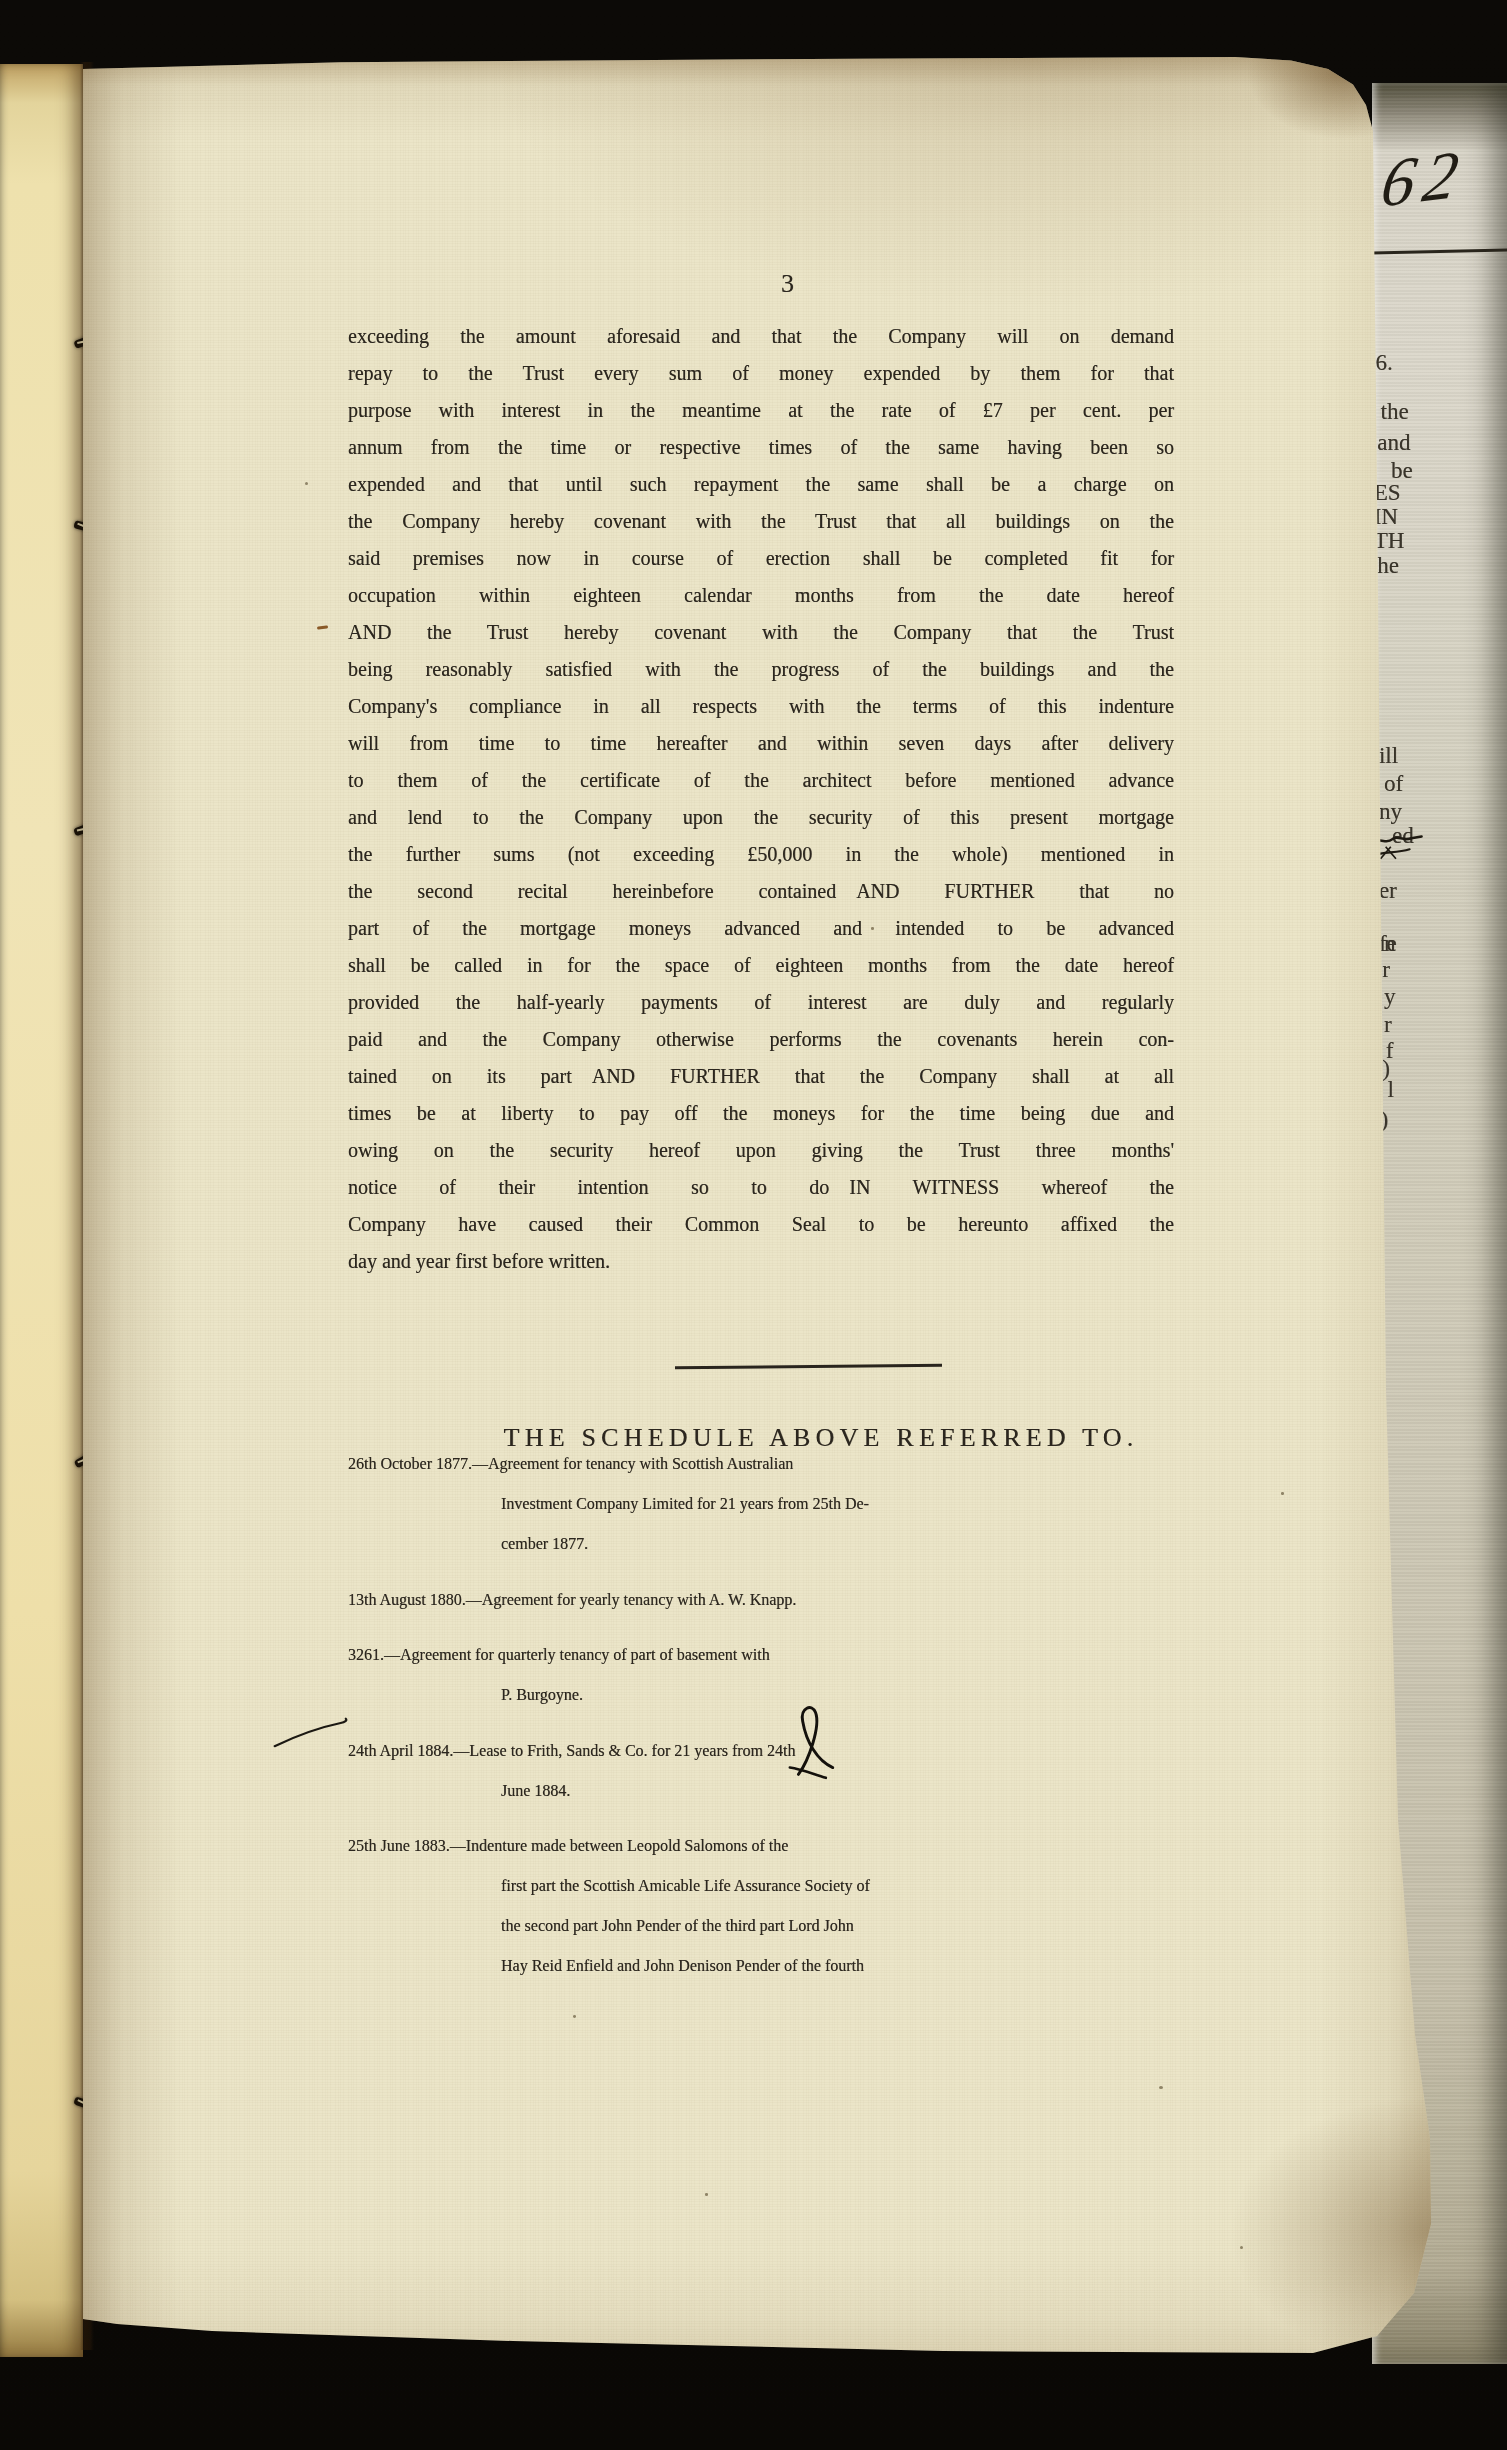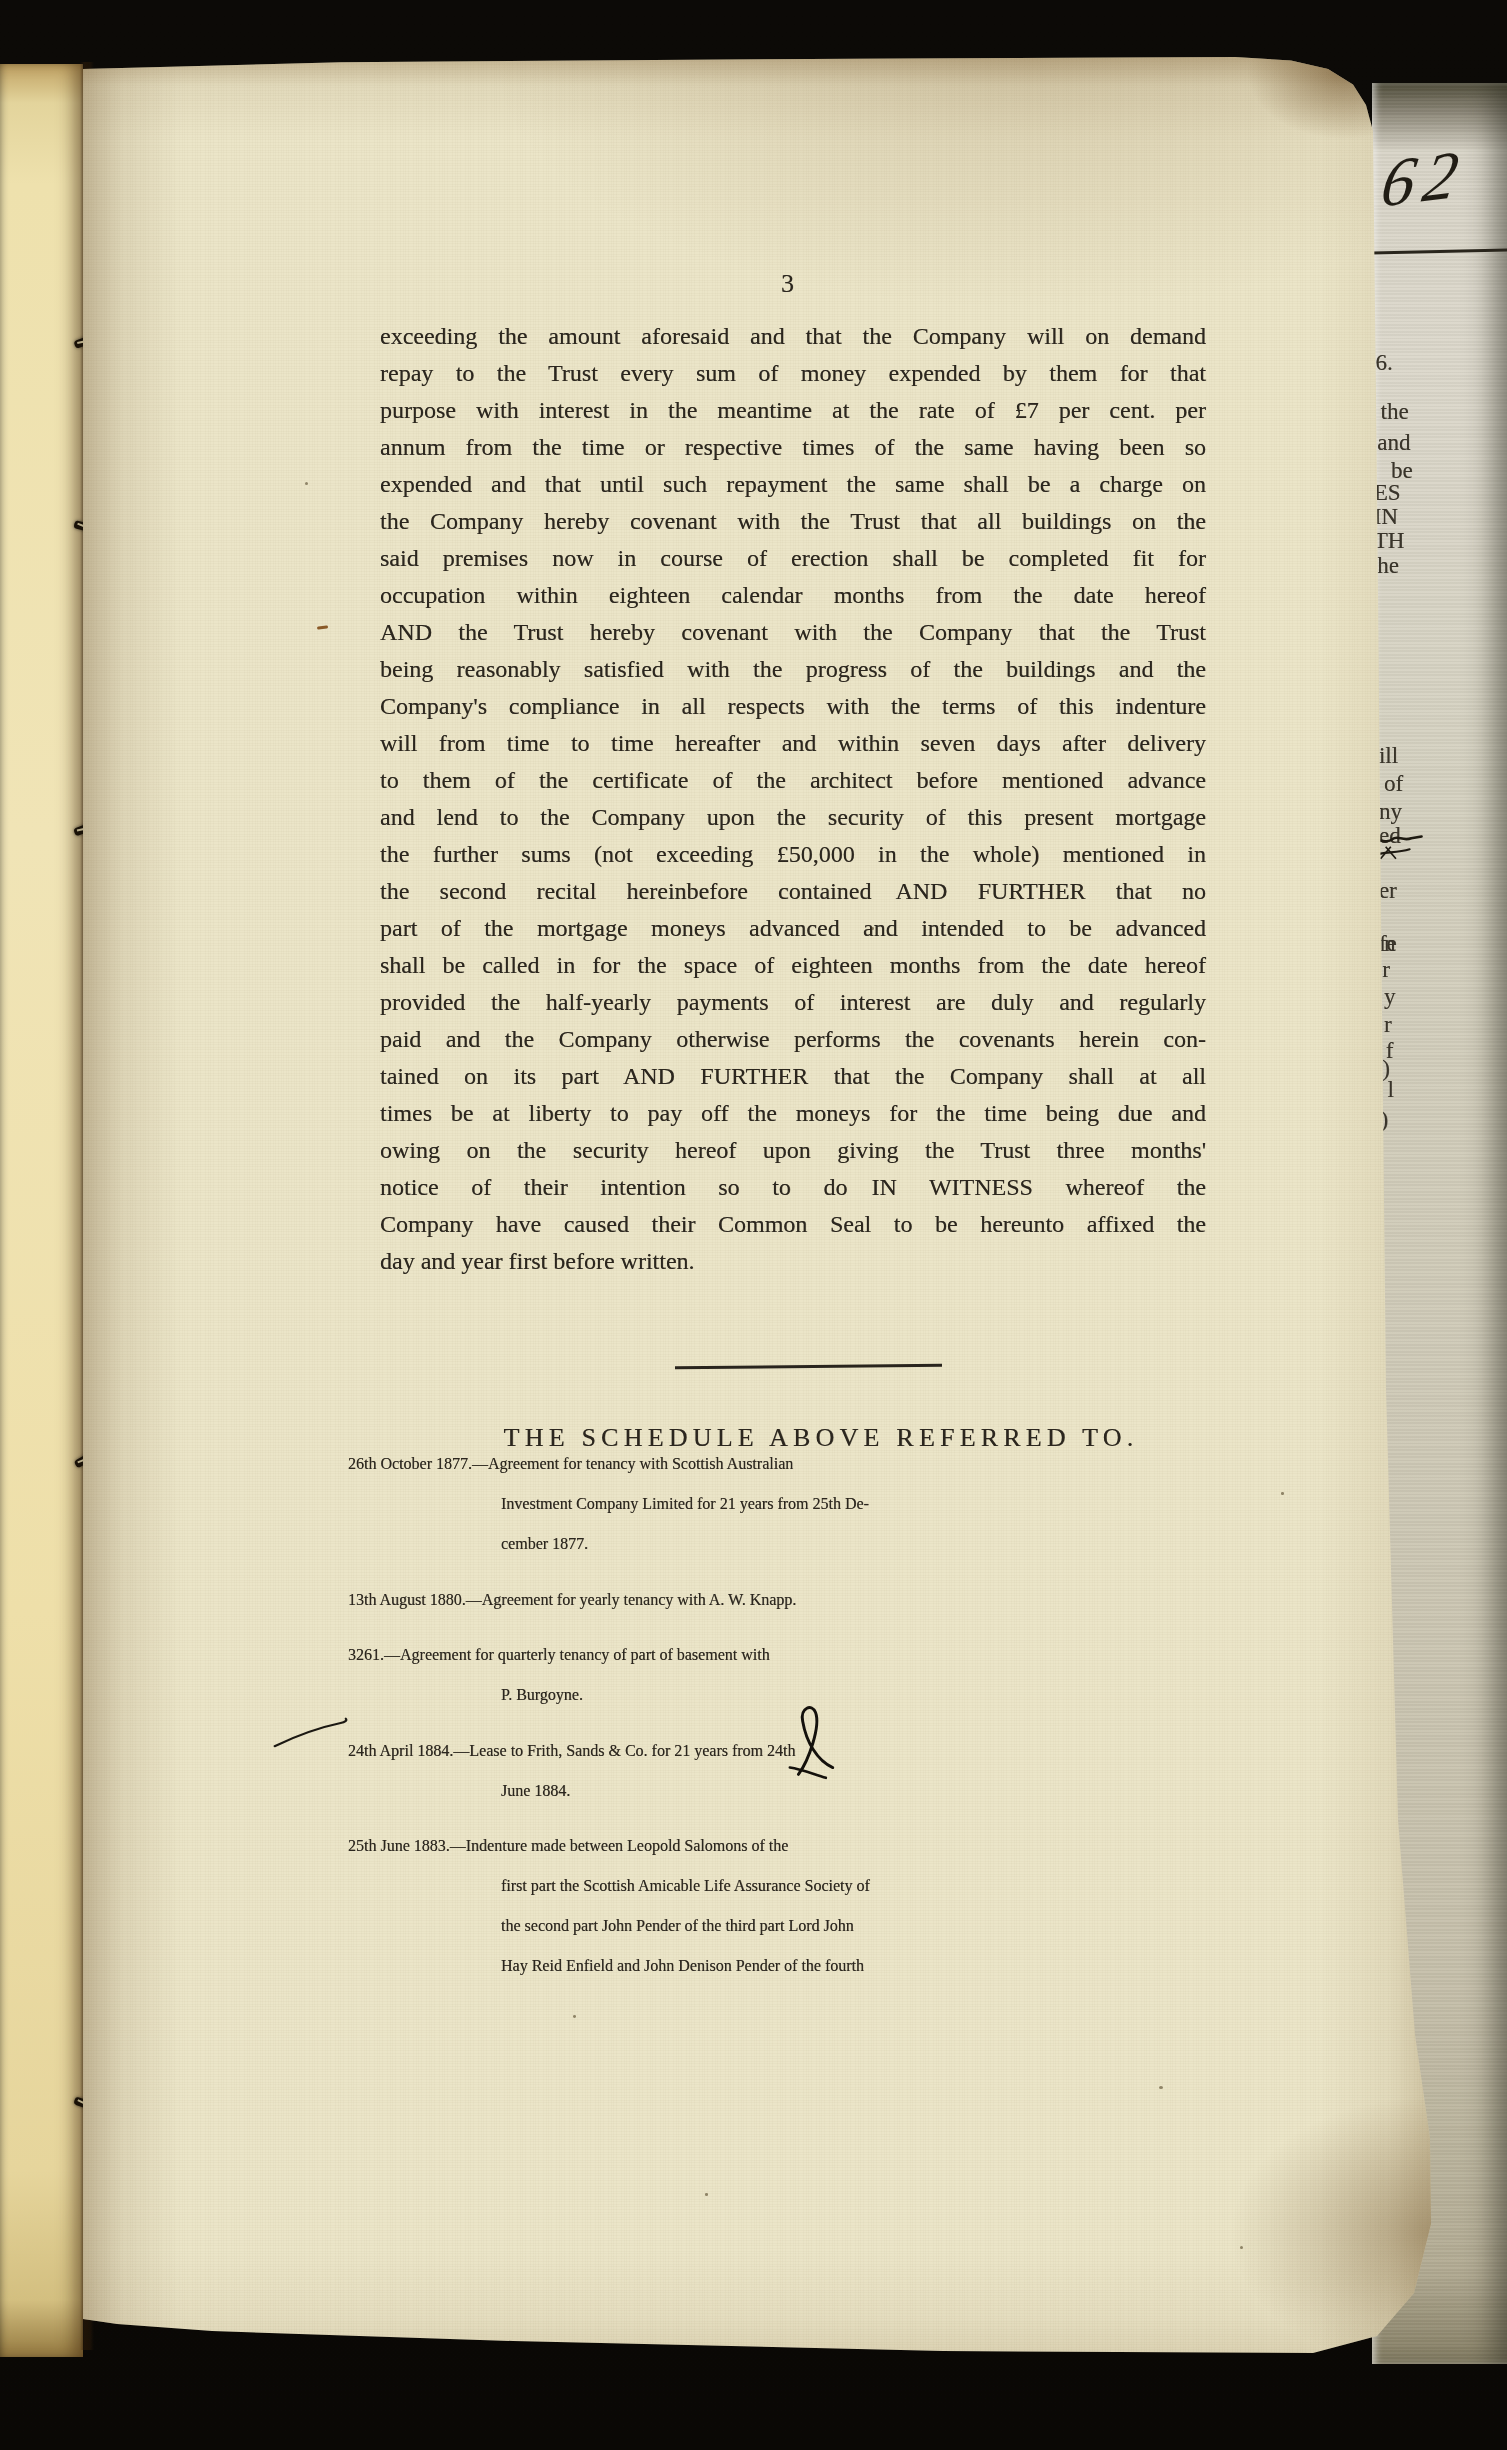--- a/index.html
+++ b/index.html
@@ -36,22 +36,22 @@
       linear-gradient(90deg,rgba(95,65,25,.30) 0,rgba(95,65,25,.10) 39px,transparent 99px),
       linear-gradient(270deg,rgba(110,80,35,.26) 0,rgba(110,80,35,.08) 47px,transparent 120px),
       linear-gradient(180deg,rgba(115,80,35,.34) 0,rgba(115,80,35,.08) 29px,transparent 82px),
       linear-gradient(0deg,rgba(120,90,45,.20) 0,rgba(120,90,45,.06) 60px,transparent 129px),
       #ebe5c8;
     clip-path:polygon(0 12px,258px 5.2px,774px 1.7px,1152px 0,1208px 3.4px,1245px 12px,1270px 27.5px,1283px 48px,1290px 74px,
       1294px 430px,1298px 860px,1303px 1333px,1315px 1763px,1332px 1978px,
       1347px 2081px,1348px 2167px,1331px 2236px,1294px 2279px,1230px 2296px,
       860px 2294px,430px 2284px,129px 2274px,34px 2267px,0 2262px);}
   .page-number{position:absolute;left:698px;top:212px;font-size:26px;color:#2b261e;text-shadow:0.3px 0.3px 0.5px rgba(43,38,30,.5);}
-  .para{position:absolute;left:265px;top:261px;width:826px;font-size:24px;line-height:37px;color:#2b261e;
-    text-shadow:0.3px 0.4px 0.5px rgba(43,38,30,.55);margin-left:32px;}
+  .para{position:absolute;left:265px;top:261px;width:826px;font-size:20px;line-height:37px;color:#2b261e;
+    text-shadow:0.3px 0.4px 0.5px rgba(43,38,30,.55);}
   .tline{text-align:justify;text-align-last:justify;}
   .tline-last{text-align-last:left;}
   .rule{position:absolute;left:592px;top:1308px;width:267px;height:3.4px;background:#29241d;transform:rotate(-.5deg);}
   .sched-heading{position:absolute;left:394px;top:1366px;width:688px;text-align:center;font-size:26px;letter-spacing:5.2px;
     color:#2b261e;text-shadow:0.3px 0.4px 0.5px rgba(43,38,30,.55);white-space:nowrap;}
   .sched{position:absolute;left:265px;top:1387px;width:860px;font-size:16px;line-height:40px;color:#2b261e;
     text-shadow:0.3px 0.4px 0.5px rgba(43,38,30,.55);}
   .entry{margin-bottom:15.5px;}
   .eline.cont{padding-left:153px;}
   .margin-dash{position:absolute;left:234px;top:569px;width:11.2px;height:2.6px;background:#8a5a28;transform:rotate(-8deg);border-radius:1.7px;}
@@ -80,21 +80,21 @@
         <span class="frag" style="top: 316px; left: 8.6px;">the</span>
         <span class="frag" style="top: 347px; left: 5.2px;">and</span>
         <span class="frag" style="top: 375px; left: 19px;">be</span>
         <span class="frag" style="top: 397px; left: 1.7px;">ES</span>
         <span class="frag" style="top: 421px; left: 1.7px;">IN</span>
         <span class="frag" style="top: 445px; left: 1.7px;">TH</span>
         <span class="frag" style="top: 470px; left: 5.2px;">he</span>
         <span class="frag" style="top: 660px; left: 6.9px;">ill</span>
         <span class="frag" style="top: 688px; left: 12px;">of</span>
         <span class="frag" style="top: 716px; left: 6.9px;">ny</span>
-        <span class="frag" style="top: 740px; left: 7px; text-align: center;">ed</span>
+        <span class="frag" style="top: 740px; left: 20px; text-align: center;">ed</span>
         <span class="frag" style="top: 795px; left: 6.9px;">er</span>
         <span class="frag" style="top: 848px; left: 6.9px;">fe</span>
         <span class="frag" style="top: 848px; left: 12px;">n</span>
         <span class="frag" style="top: 874px; left: 10.3px;">r</span>
         <span class="frag" style="top: 901px; left: 12px;">y</span>
         <span class="frag" style="top: 929px; left: 12px;">r</span>
         <span class="frag" style="top: 955px; left: 13.8px;">f</span>
         <span class="frag" style="top: 973px; left: 10.3px;">)</span>
         <span class="frag" style="top: 994px; left: 15.5px;">l</span>
         <span class="frag" style="top: 1024px; left: 8.6px;">)</span>

